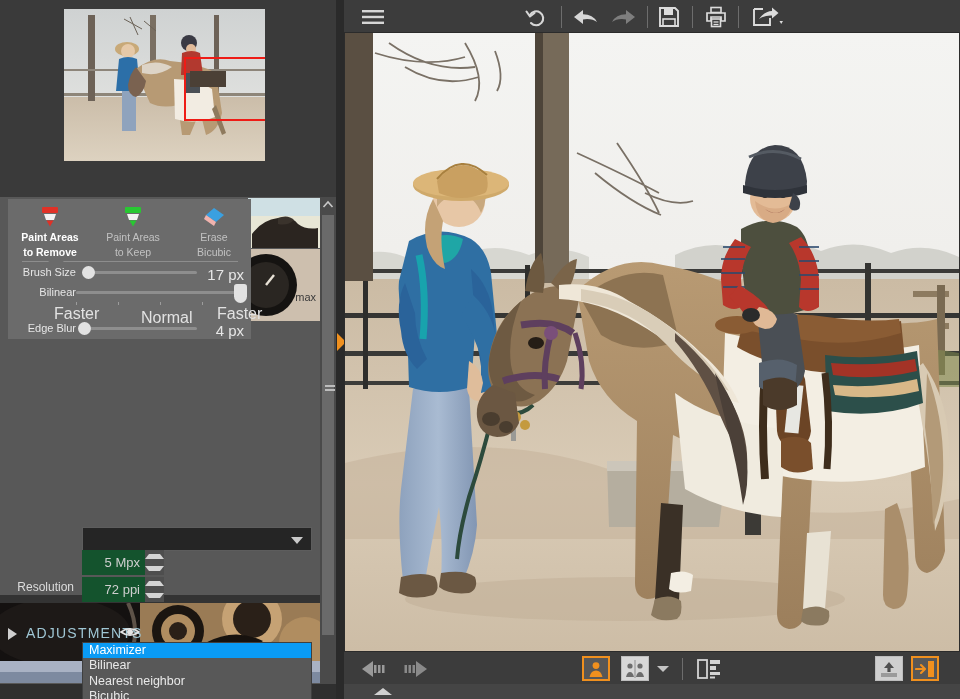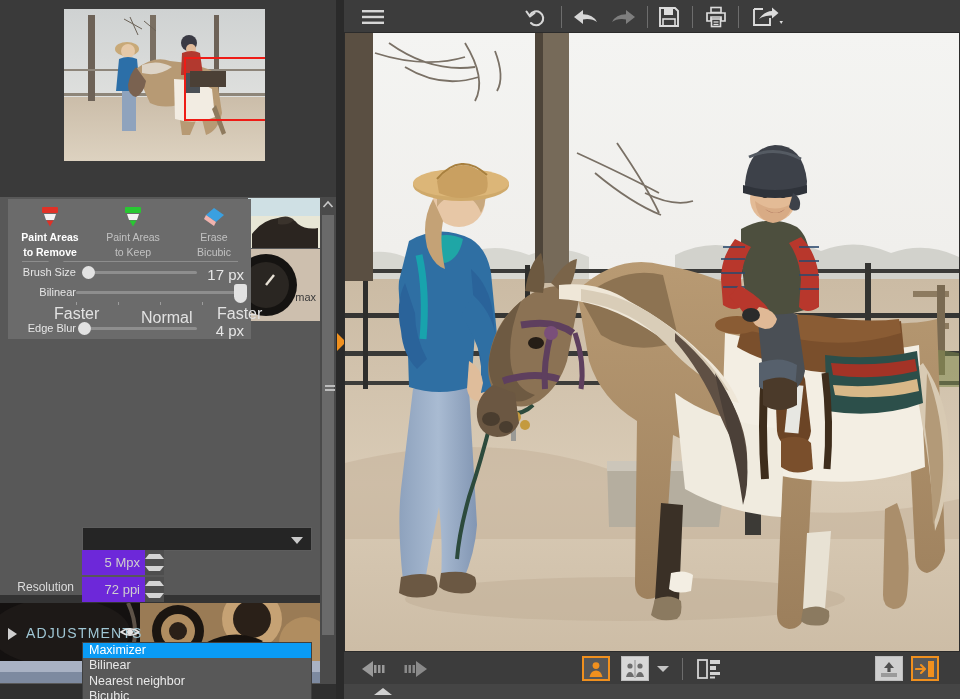--- a/index.html
+++ b/index.html
@@ -59,21 +59,21 @@
     overflow:hidden; z-index:25; }
   #prev-b { position:absolute; left:248px; top:249px; width:72px; height:72px;
     overflow:hidden; z-index:25; background:#c9bcab; }
   #prev-b .maxlab { position:absolute; right:4px; top:42px; color:#3a3a3a;
     font-size:11px; }
 
   
   #resize-sec { position:absolute; left:0; top:197px; width:320px; height:398px;
     background:#585858; }
   .rs-label { position:absolute; color:#dcdcdc; font-size:12px; text-align:right; }
-  .spin { position:absolute; height:25px; background:#6d28d9; display:flex;
+  .spin { position:absolute; height:25px; background:#14532d; display:flex;
     align-items:center; }
   .spin .v { flex:1; text-align:right; padding-right:5px; color:#cfcfcf; font-size:13px; }
   .spin .arrows { width:19px; height:100%; background:#4e4e4e; display:flex;
     flex-direction:column; }
   .spin .arrows div { flex:1; display:flex; align-items:center; justify-content:center; }
   .tri-up { width:0;height:0;border-left:4px solid transparent;border-right:4px solid transparent;border-bottom:5px solid #d4d4d4; }
   .tri-dn { width:0;height:0;border-left:4px solid transparent;border-right:4px solid transparent;border-top:5px solid #d4d4d4; }
   #rs-divider { position:absolute; left:18px; top:412px; width:285px; height:1px;
     background:#6e6e6e; }
 

